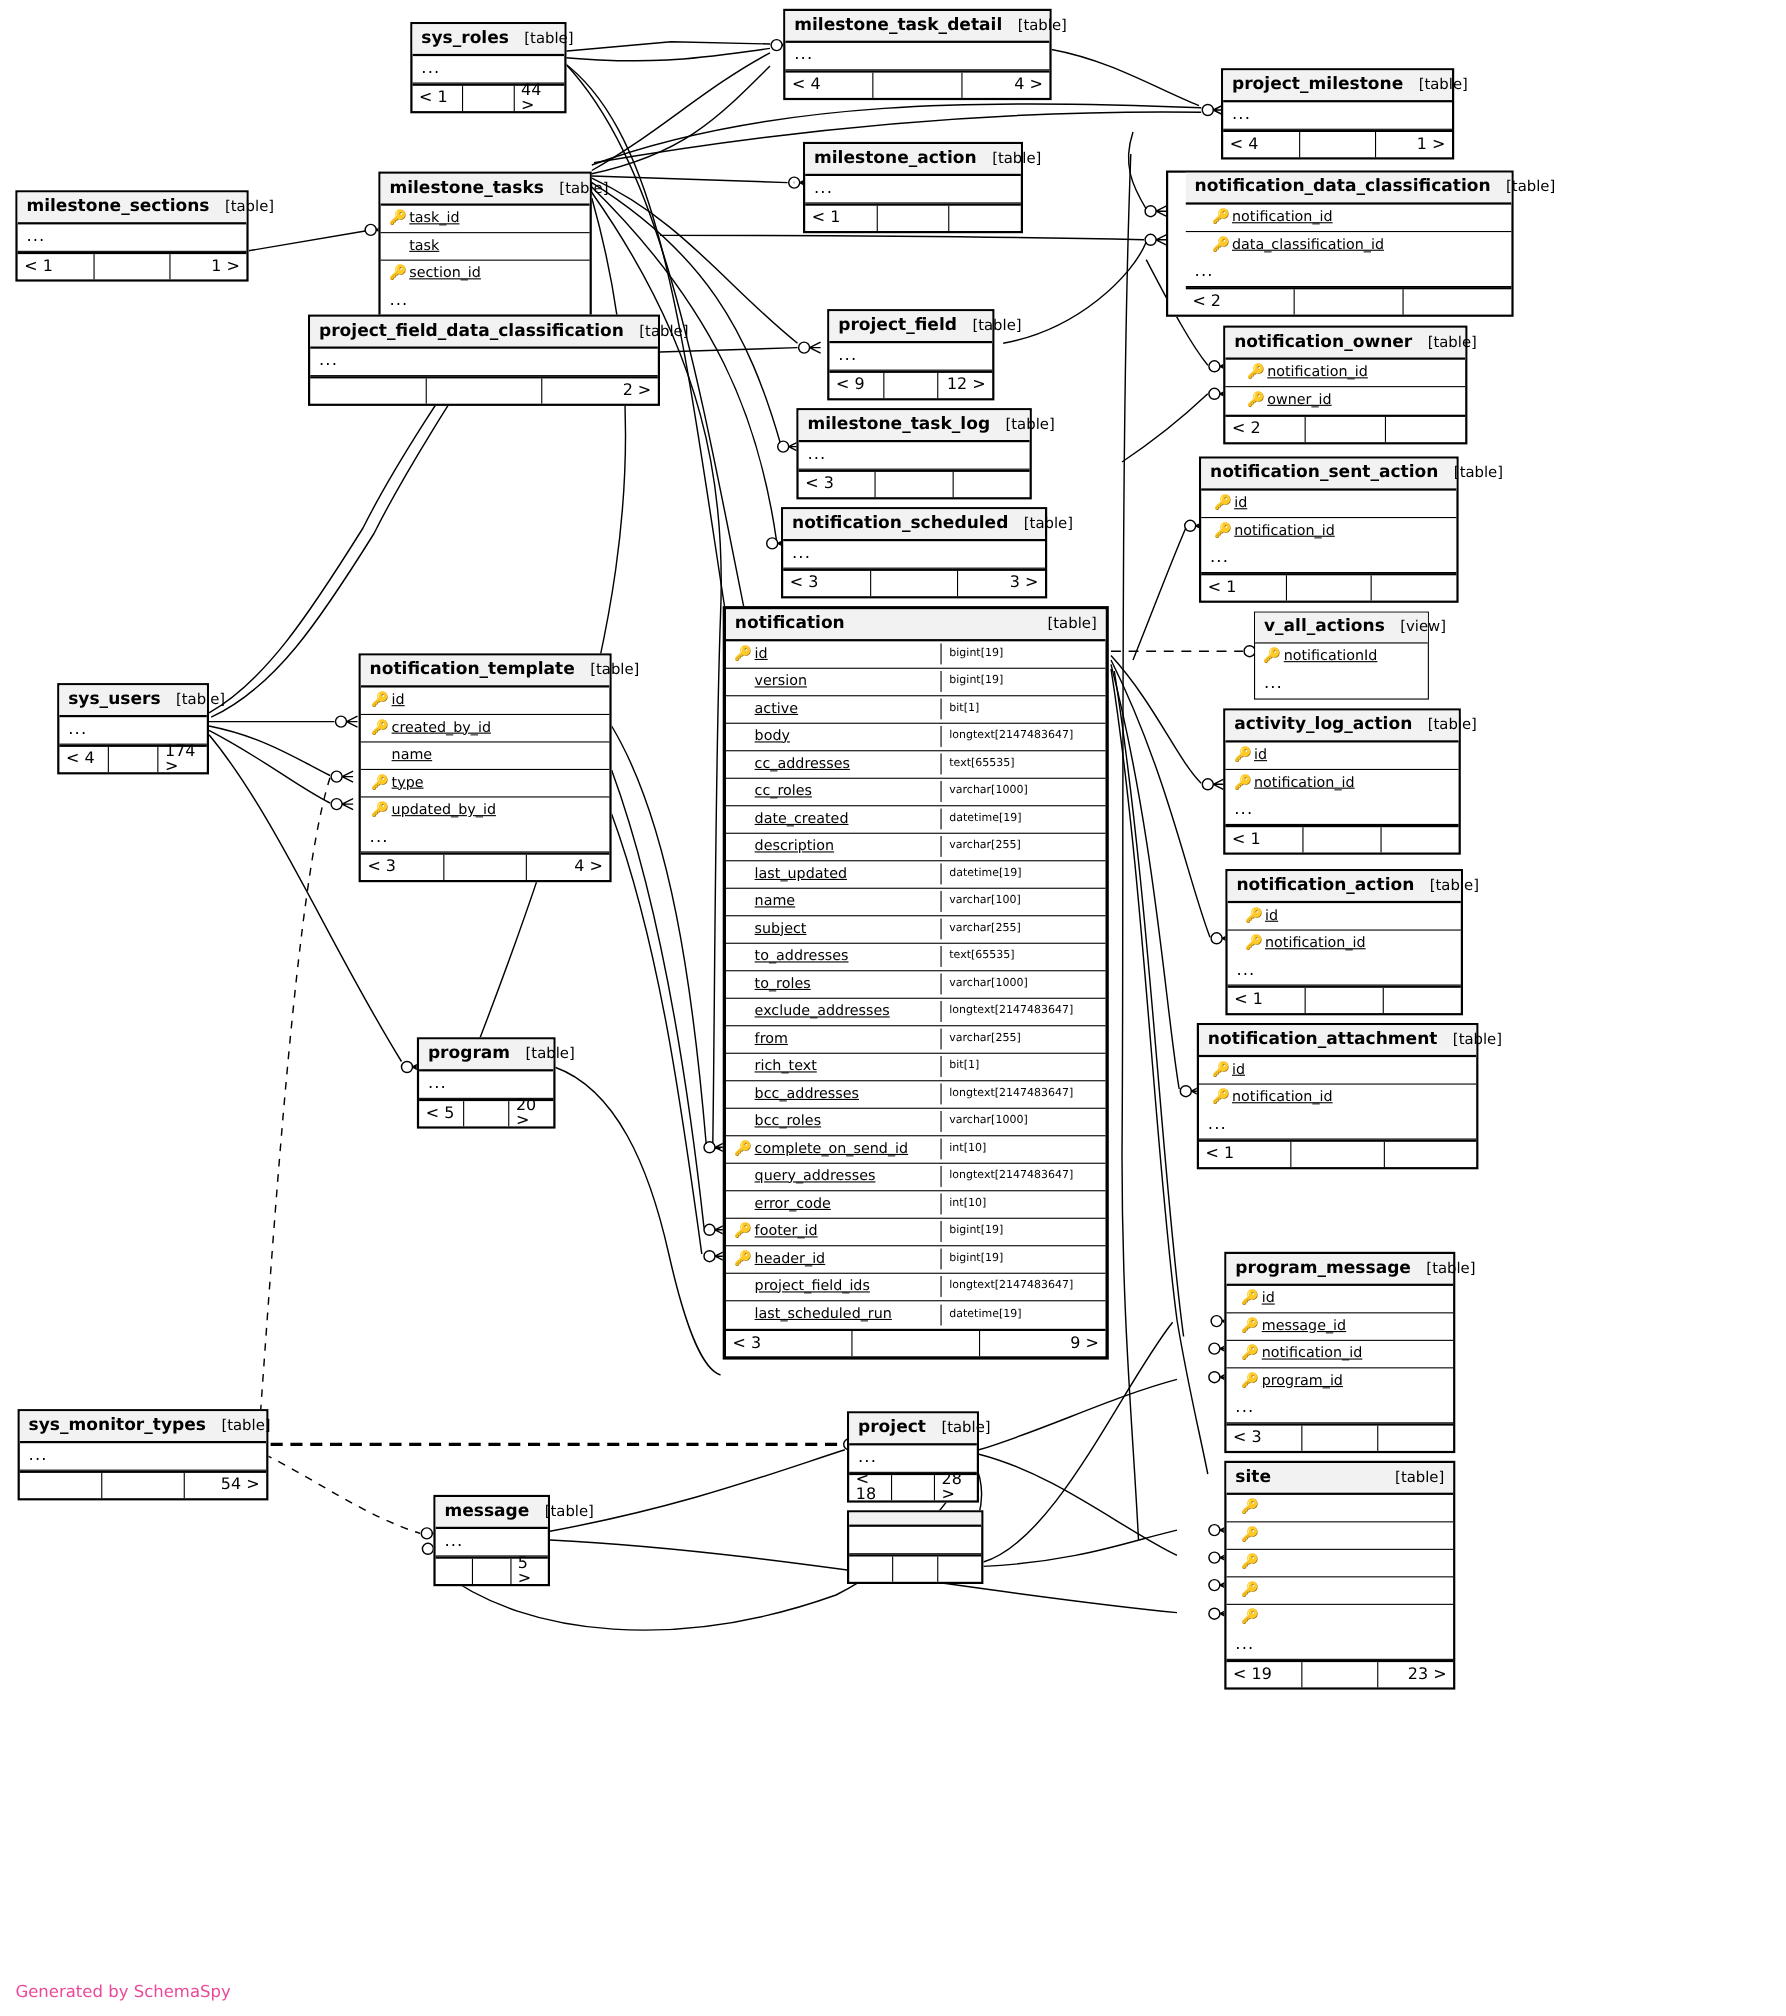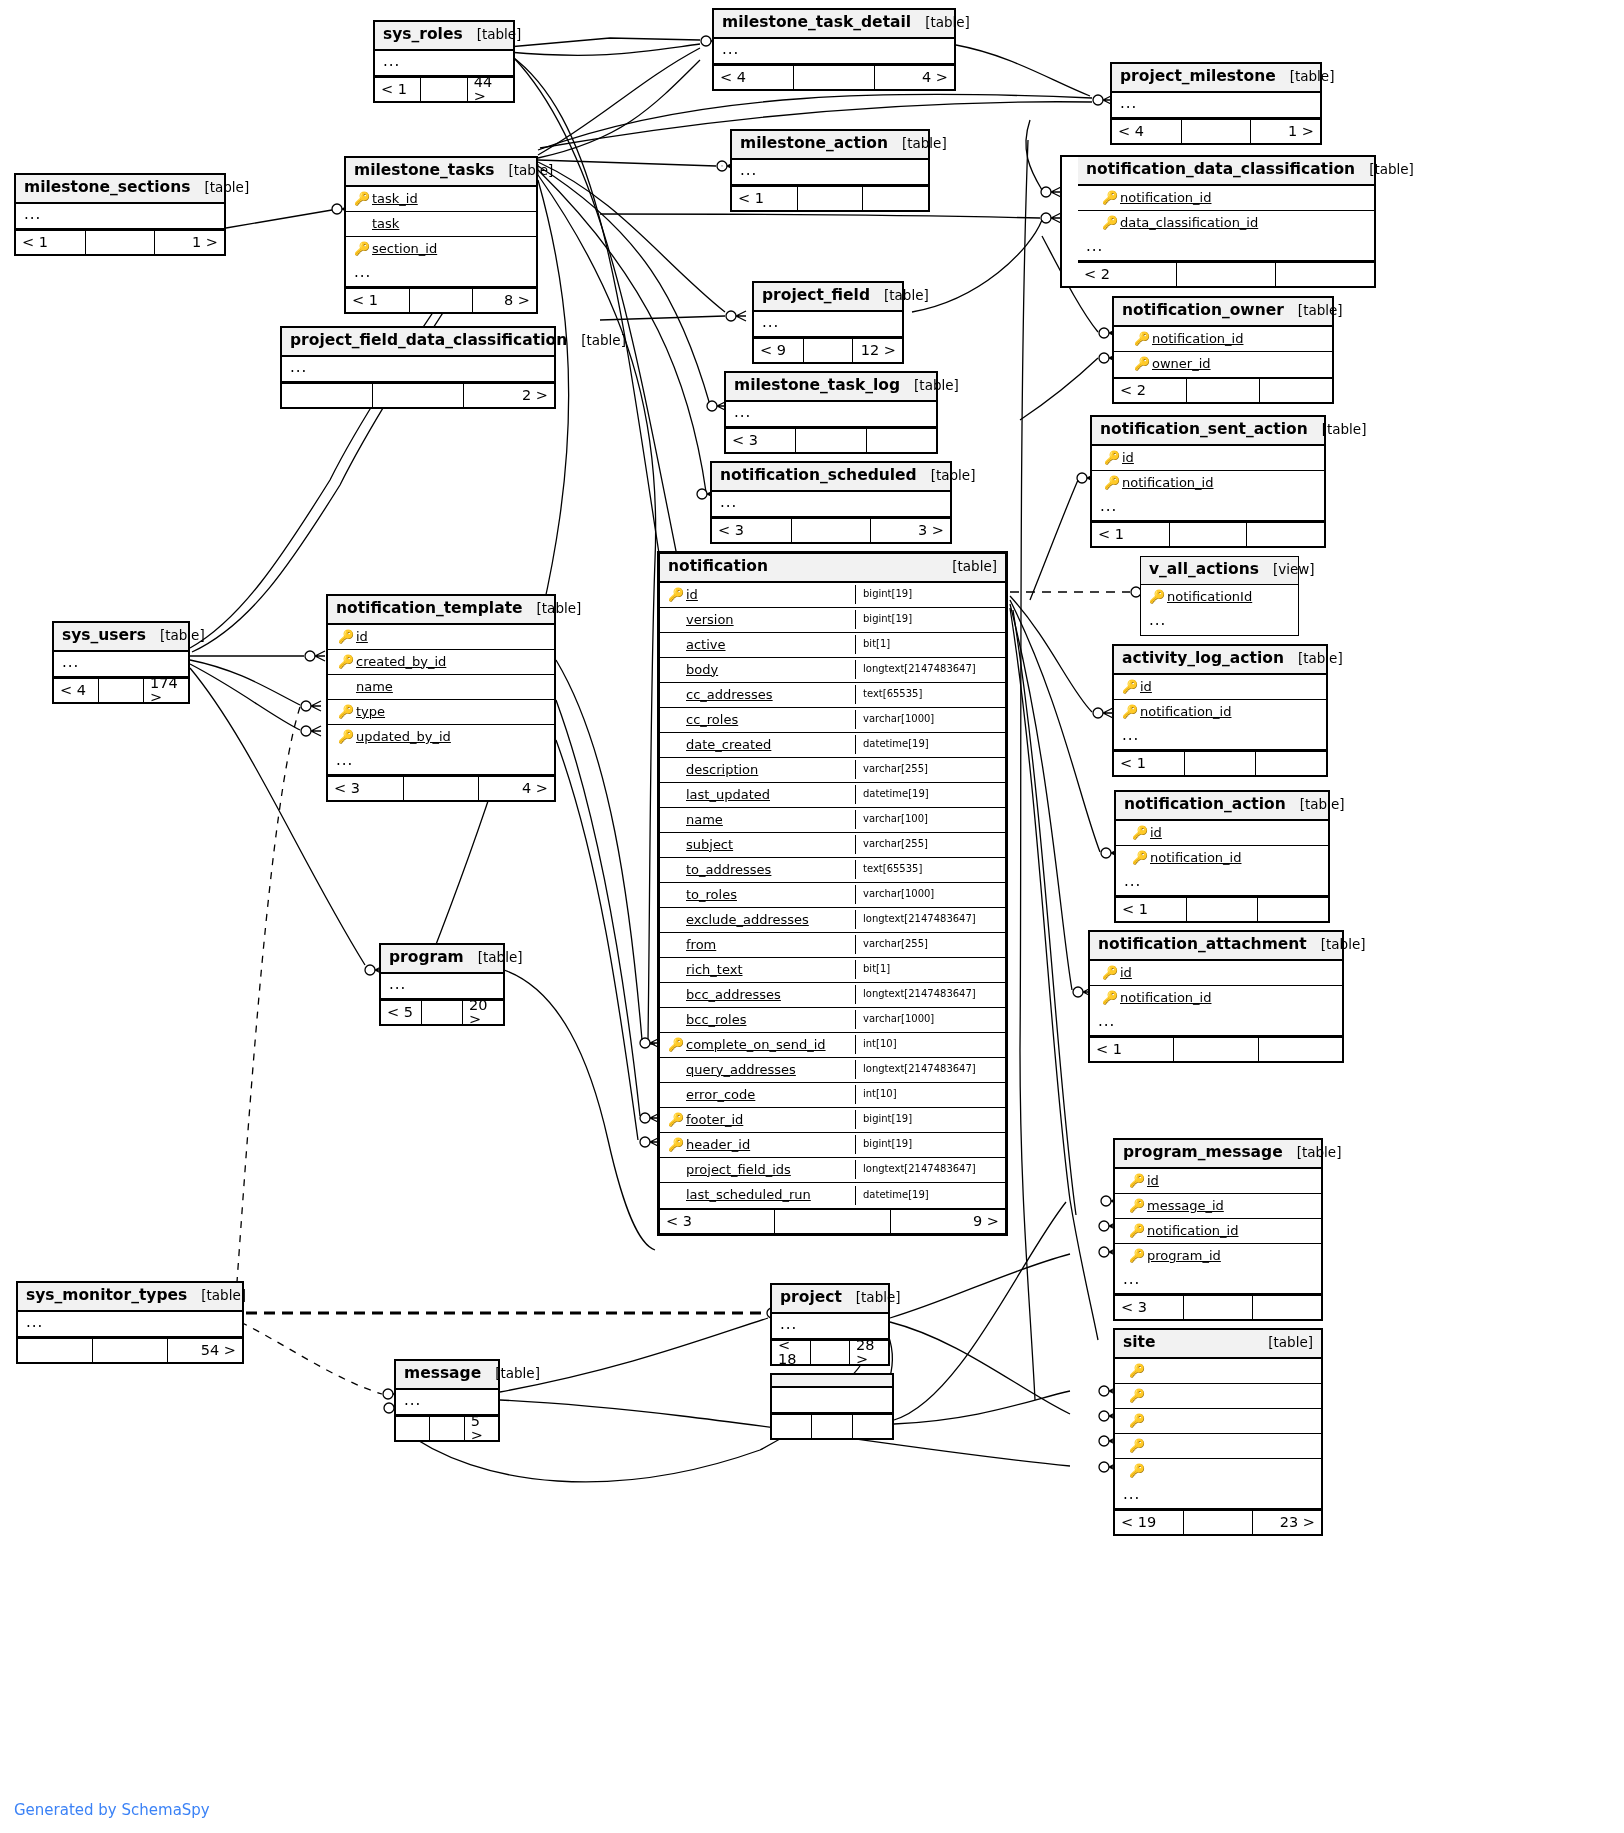--- a/index.html
+++ b/index.html
@@ -99,21 +99,21 @@
     display: flex;
     align-items: center;
   }
   .fcell:last-child { border-right: none; justify-content: flex-end; }
   .fcell.left { justify-content: flex-start; }
   .generated {
     position: absolute;
     left: 14px;
     bottom: 14px;
     font-size: 15px;
-    color: #3b82f6;
+    color: #ec4899;
   }
 </style>
 </head>
 <body>
 
 <div id="canvas">
 
   <svg id="edges" viewBox="0 0 1624 1833" xmlns="http://www.w3.org/2000/svg">
     <defs>
       <marker id="crow" markerWidth="12" markerHeight="12" refX="11" refY="6" orient="auto">
@@ -398,21 +398,21 @@
       </div>
     </div>
     <div class="ellipsis">...</div>
     <div class="footer">
       <span class="fcell left">&lt; 2</span>
       <span class="fcell"></span>
       <span class="fcell"></span>
     </div>
   </div>
 
-  <div class="tbl" style="left:280px; top:286px; width:276px;margin-top:40px;">
+  <div class="tbl" style="left:280px; top:286px; width:320px;">
     <div class="thead">
       <span class="tname">project_field_data_classification</span>
       <span class="ttype">[table]</span>
     </div>
     <div class="ellipsis">...</div>
     <div class="footer">
       <span class="fcell left"></span>
       <span class="fcell"></span>
       <span class="fcell">2 &gt;</span>
     </div>

